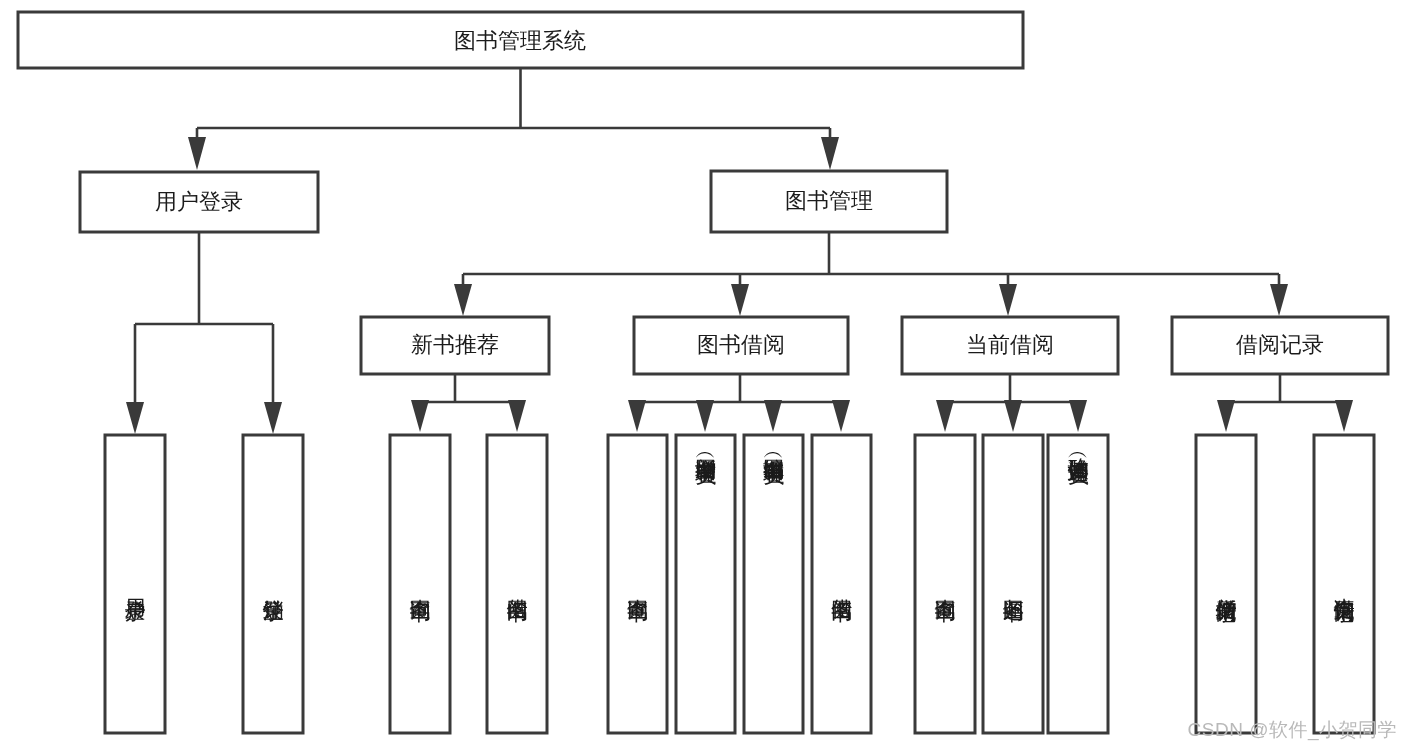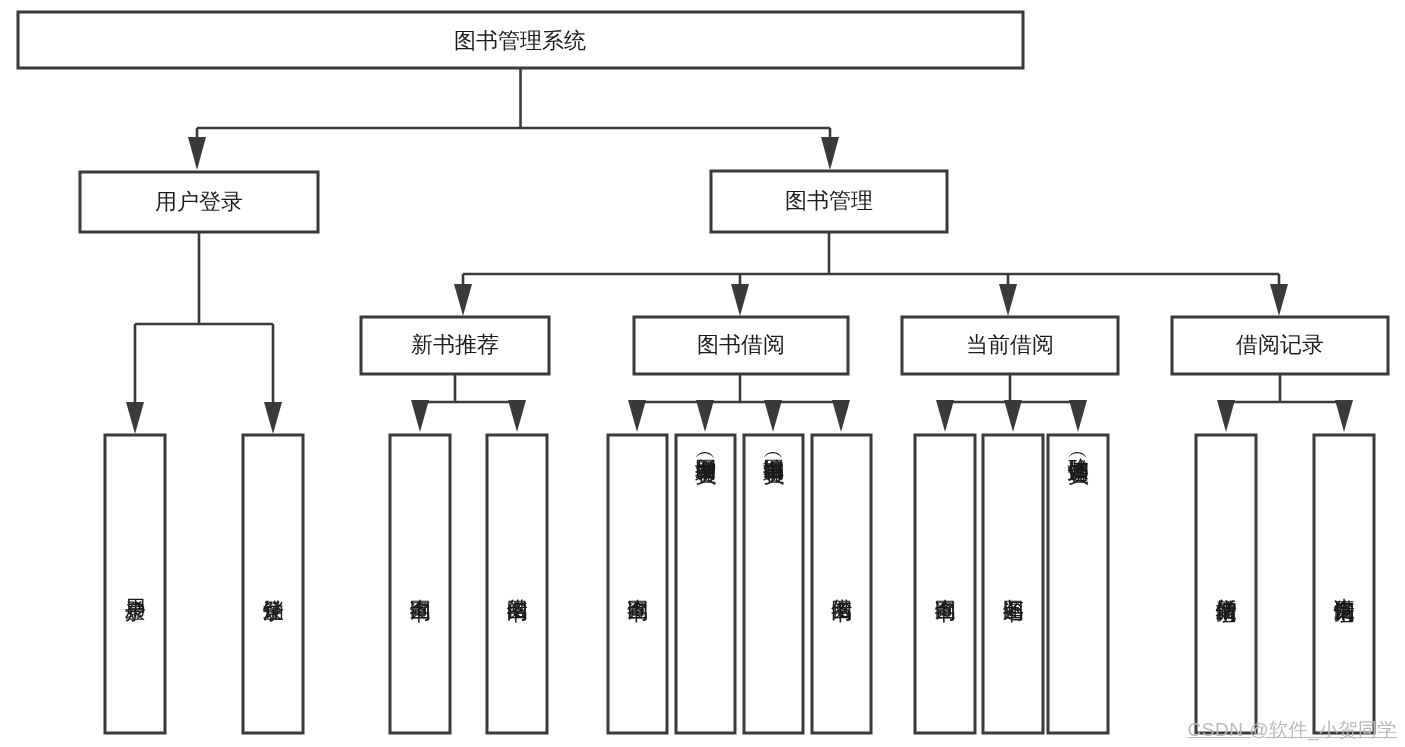--- a/index.html
+++ b/index.html
@@ -68,21 +68,20 @@
   }
   .watermark {
     position: absolute;
     right: 8px;
     bottom: 4px;
     font-family: "Liberation Sans", "DejaVu Sans", sans-serif;
     font-size: 19px;
     color: #b9b9b9;
     letter-spacing: 0.5px;
     white-space: nowrap;
-    text-decoration: underline;
   }
 </style>
 </head>
 <body>
 
 <div id="diagram-root">
 
   <svg class="diagram-svg" viewBox="0 0 1405 747">
 
     <g>

